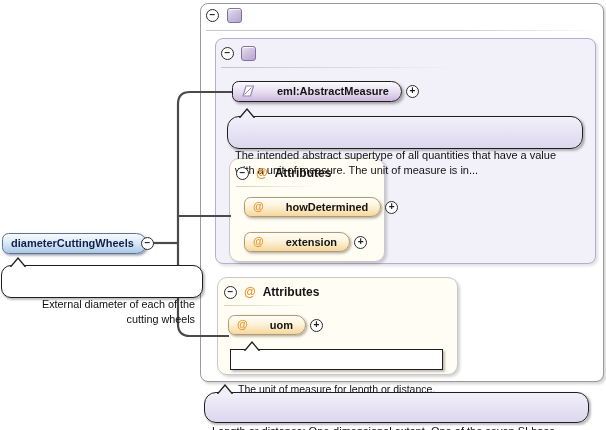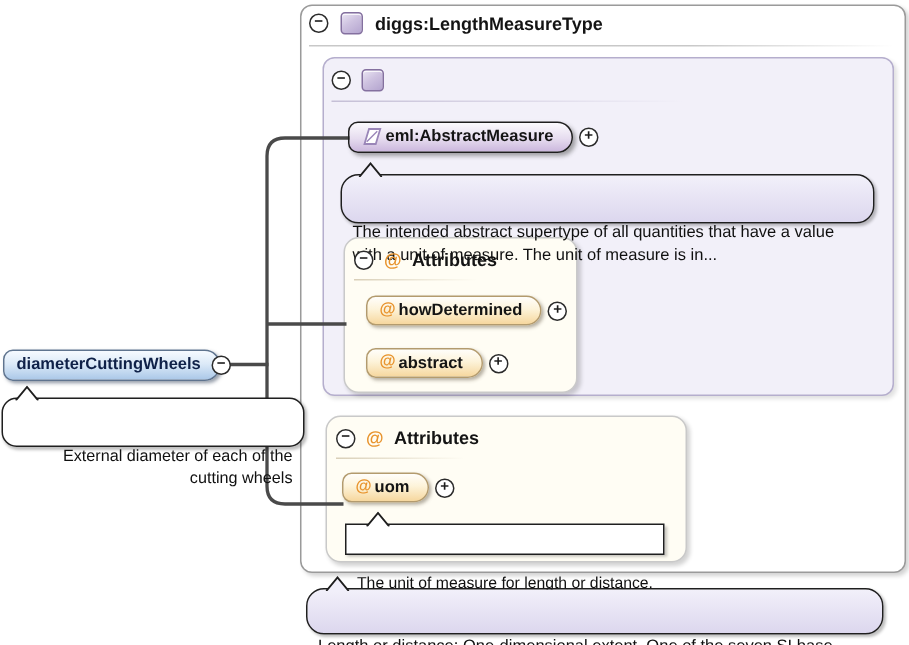--- a/index.html
+++ b/index.html
@@ -44,21 +44,21 @@
   .sq{
     width:13px;height:13px;border:1px solid #84709f;border-radius:3px;flex:0 0 auto;
     background:linear-gradient(145deg,#eae5f3 0%,#cec2e0 45%,#b4a5cf 100%);
     box-shadow:inset 0 1px 0 rgba(255,255,255,0.8);
   }
   .at{color:#e8932c;font-weight:bold;font-size:12px;line-height:1;flex:0 0 auto;}
 
   
   .row{display:flex;align-items:center;gap:4px;z-index:5;}
   .badge{
-    display:inline-flex;align-items:center;gap:2px;height:21px;
+    display:inline-flex;align-items:center;gap:22px;height:21px;
     padding:0 12px 1px 8px;white-space:nowrap;
     font-weight:bold;font-size:11px;color:#141414;box-sizing:border-box;
   }
   .badge.elem{
     border:1.4px solid #1f1f1f;border-radius:10px 16px 16px 10px;
     background:linear-gradient(#fbfafd 0%,#e6dcef 55%,#cbb7dd 100%);
     box-shadow:2px 2px 3px rgba(60,60,60,0.45);
   }
   .badge.blue{
     border:1.2px solid #5f748f;border-radius:10px 16px 16px 10px;
@@ -91,21 +91,20 @@
 <svg class="connectors" width="606" height="430">
   <path d="M234,92 L190,92 Q178,92 178,104 L178,324 Q178,336 190,336 L229,336" fill="none" stroke="#4a4a4a" stroke-width="2.2" stroke-linejoin="round"></path>
   <path d="M178,216 L231,216" fill="none" stroke="#4a4a4a" stroke-width="2.2"></path>
   <path d="M149,243 L179,243" fill="none" stroke="#4a4a4a" stroke-width="2.2"></path>
 </svg>
 
 <div class="abs outer-box"></div>
 <div class="abs hdr" style="left:206px;top:8px;">
   <span class="circ">−</span>
   <span class="sq"></span>
-  <span>diggs:LengthMeasureType</span>
 </div>
 <div class="abs sep" style="left:206px;top:30px;width:390px;background:linear-gradient(to right,#c8c8c8 65%,rgba(200,200,200,0));"></div>
 
 <div class="abs inner-box"></div>
 <div class="abs hdr" style="left:221px;top:46px;gap:7px;">
   <span class="circ">−</span>
   <span class="sq"></span>
 </div>
 <div class="abs sep" style="left:221px;top:67px;width:235px;background:linear-gradient(to right,#c5bfd6,rgba(197,191,214,0));"></div>
 
@@ -140,21 +139,21 @@
   <span class="badge attr">
     <span class="at">@</span>
     <span>howDetermined</span>
   </span>
   <span class="circ">+</span>
 </div>
 
 <div class="abs row" style="left:244px;top:232px;">
   <span class="badge attr">
     <span class="at">@</span>
-    <span>abstract</span>
+    <span>extension</span>
   </span>
   <span class="circ">+</span>
 </div>
 
 <div class="abs attr-box b2"></div>
 <div class="abs hdr" style="left:224px;top:285px;gap:7px;">
   <span class="circ">−</span>
   <span class="at">@</span>
   <span>Attributes</span>
 </div>

